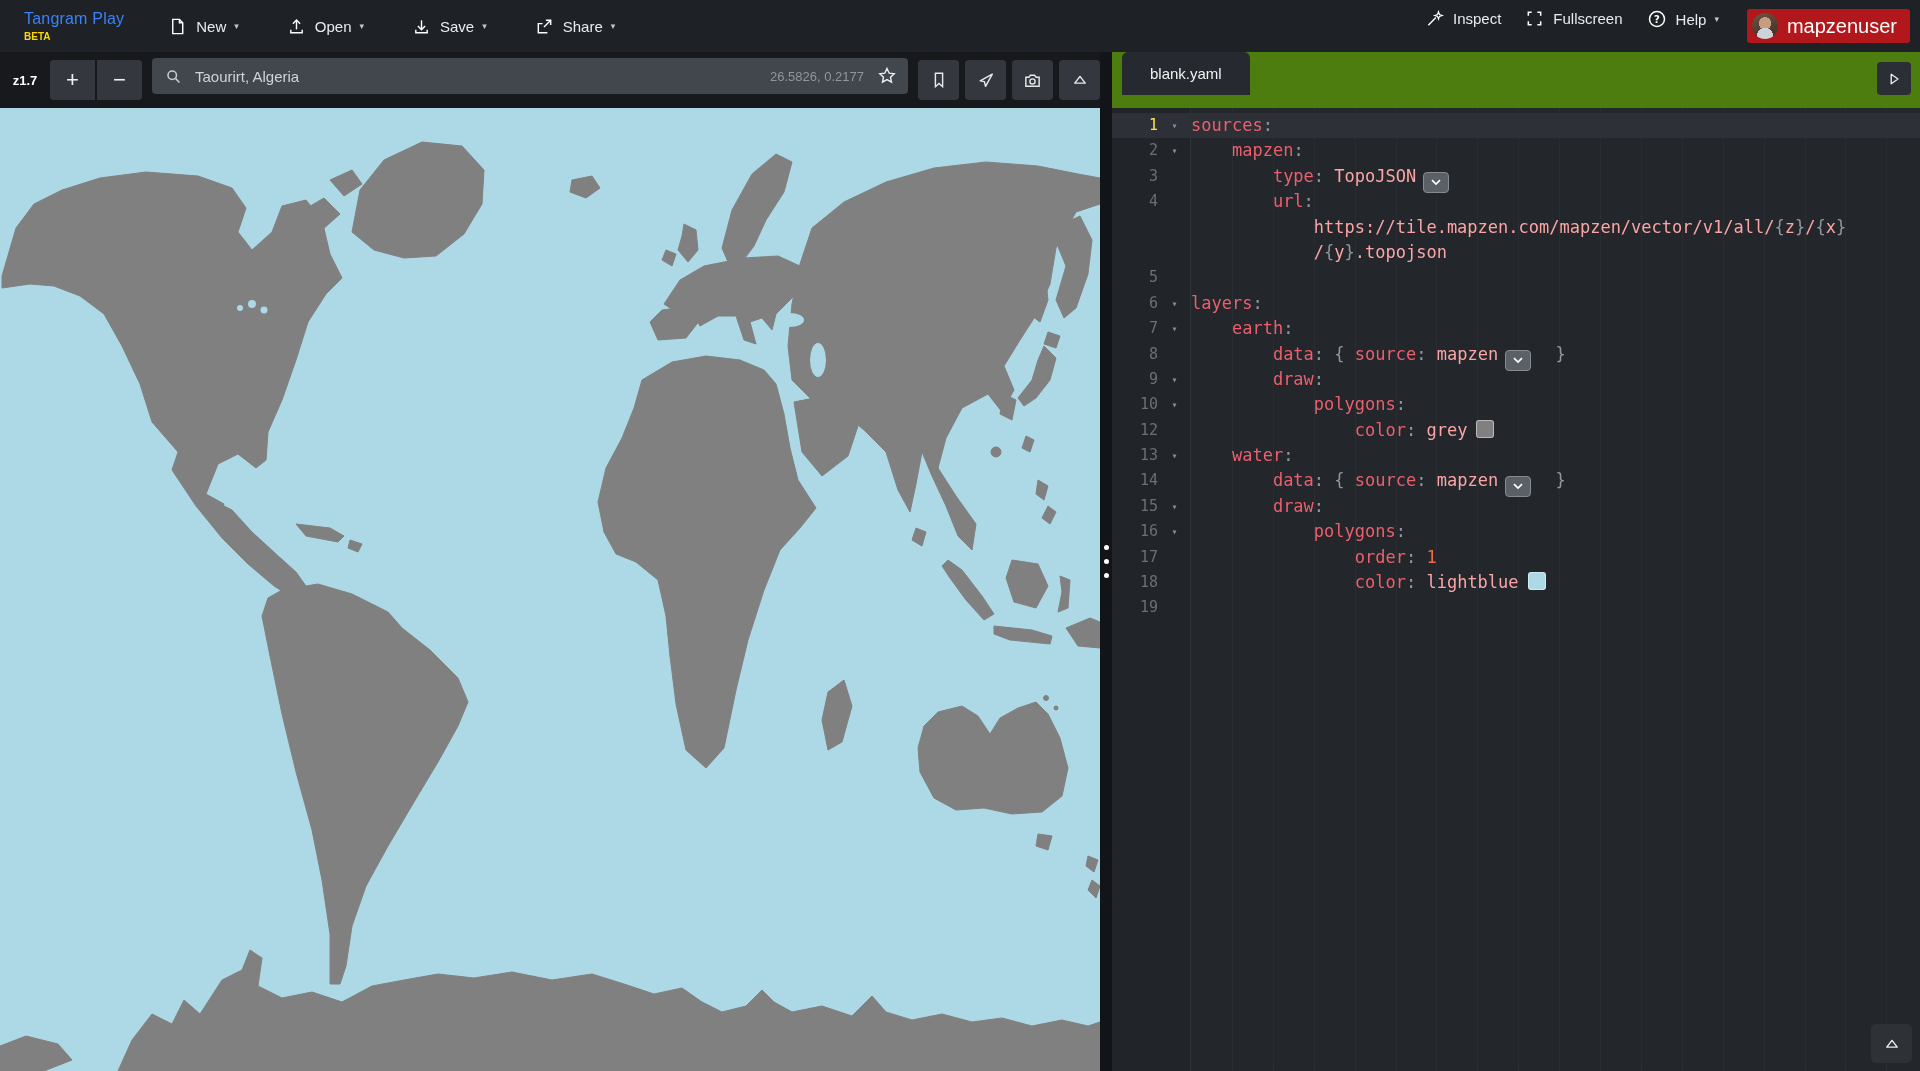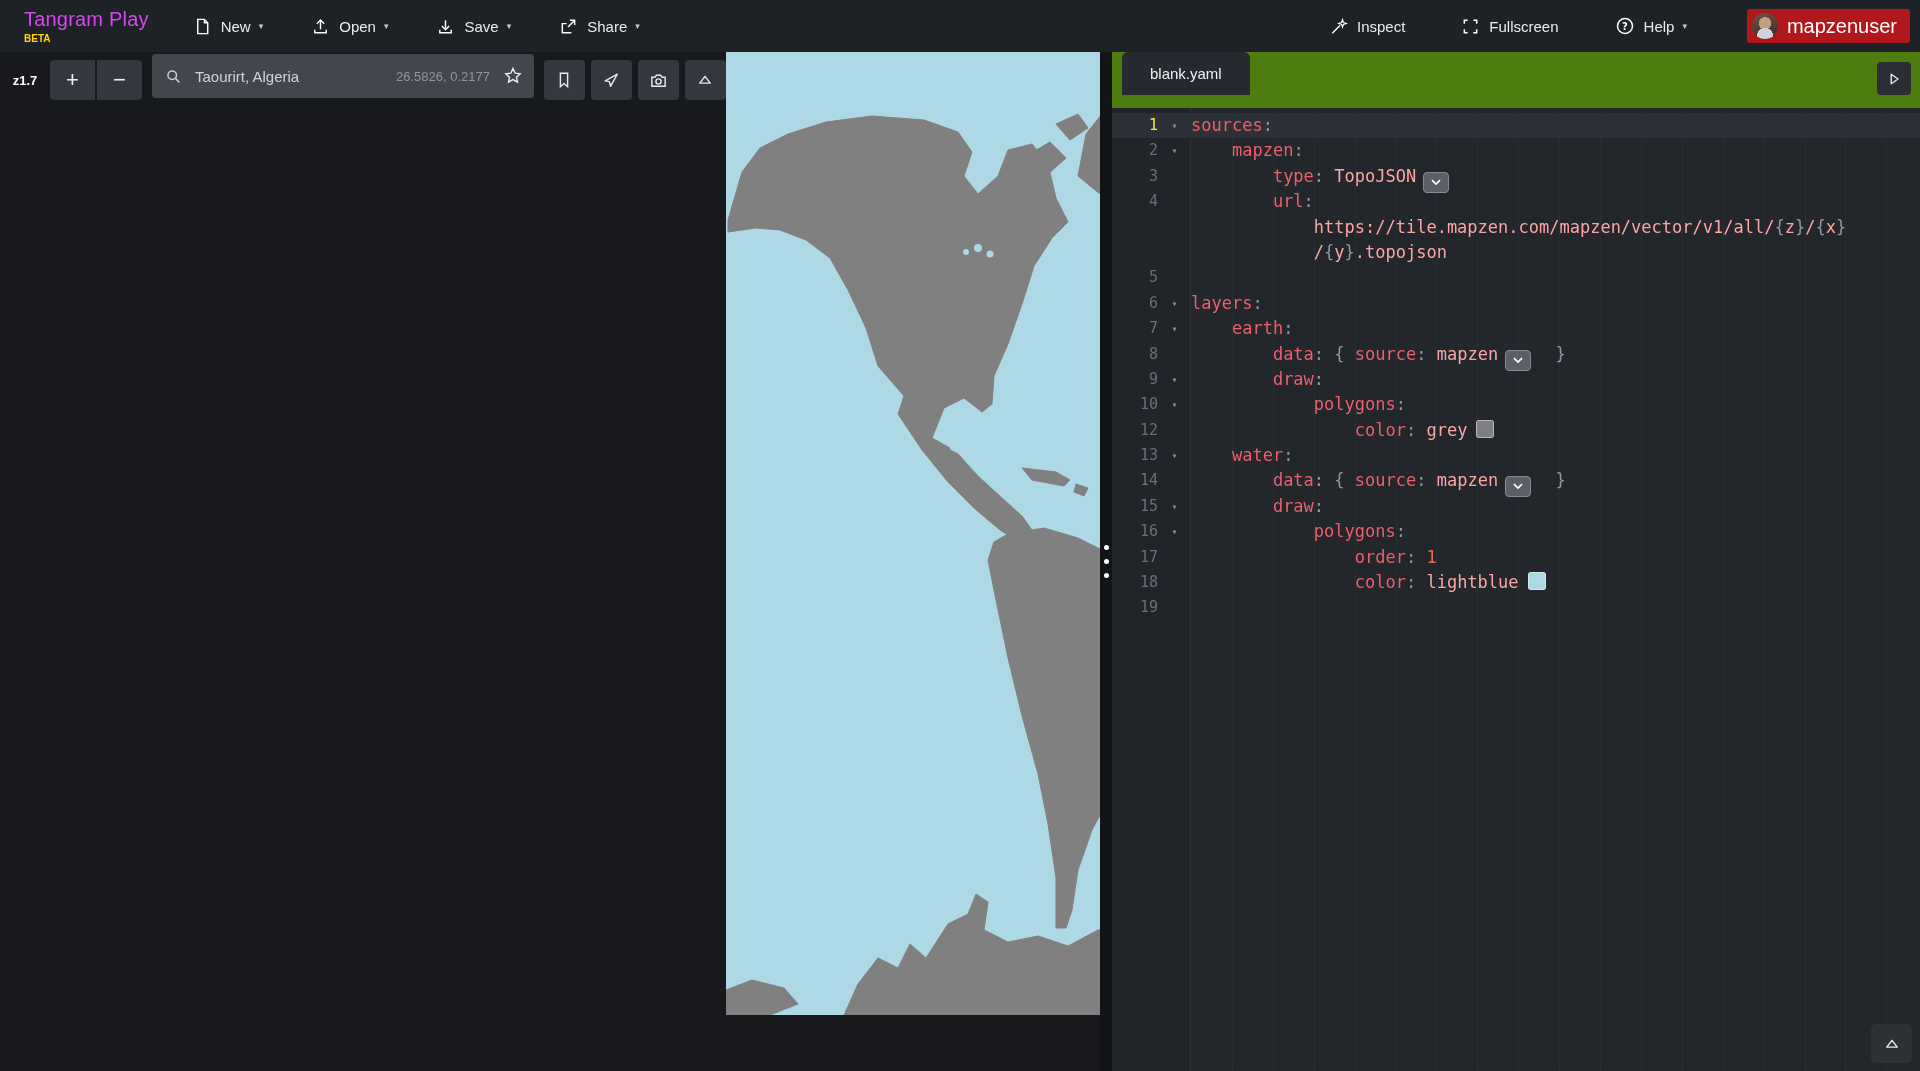--- a/index.html
+++ b/index.html
@@ -1,43 +1,43 @@
 <!DOCTYPE html>
 <html><head>
 <meta charset="utf-8">
 <style>
   html,body{margin:0;padding:0}
   body{width:1920px;height:1071px;overflow:hidden;background:#17191d;font-family:"Liberation Sans",sans-serif;-webkit-font-smoothing:antialiased}
   svg{display:block}
   
   .menubar{height:52px;background:#1e2126;display:flex;align-items:center;padding:0 10px 0 24px;box-sizing:border-box}
   .brand{display:flex;flex-direction:column;justify-content:center;margin-right:44px}
-  .brand-title{font-size:20px;color:#d946ef;letter-spacing:.2px;line-height:1.1}
+  .brand-title{font-size:16px;color:#3b82f6;letter-spacing:.2px;line-height:1.1}
   .brand-beta{font-size:10px;font-weight:bold;color:#ffd702;line-height:1;margin-top:4px}
   .menu{display:flex;align-items:center;gap:9px;color:#e9ebed;font-size:15px;margin-right:48px;cursor:pointer}
   .caret{font-size:9px;color:#c3c7cc;margin-left:-1px}
-  .mb-right{margin-left:auto;display:flex;align-items:center;gap:56px}
+  .mb-right{margin-left:auto;display:flex;align-items:flex-start;gap:24px}
   .mb-item{display:flex;align-items:center;gap:9px;color:#e9ebed;font-size:15px;cursor:pointer}
   .user-chip{background:#b2171c;border-radius:3px;display:flex;align-items:center;gap:9px;padding:4px 13px 4px 5px;margin-left:4px;cursor:pointer}
   .avatar{width:26px;height:26px;border-radius:50%;flex:none;
     background:
       radial-gradient(circle at 50% 88%, #cdd3d8 0 30%, rgba(0,0,0,0) 31%),
       radial-gradient(circle at 50% 40%, #c79d82 0 30%, rgba(0,0,0,0) 31%),
       linear-gradient(160deg,#6e5443,#3c2d24);}
   .user-name{color:#ffffff;font-size:20px}
   
   .workspace{display:flex;height:1019px}
-  .map-pane{width:1100px;flex:none;display:flex;background:#17191d}
+  .map-pane{width:1100px;flex:none;display:flex;flex-direction:column;background:#17191d}
   .map-toolbar{height:56px;flex:none;display:flex;align-items:center}
   .zoom-ind{width:50px;text-align:center;color:#ffffff;font-weight:bold;font-size:13px;flex:none}
   .zoom-btns{display:flex;gap:2px;flex:none}
   .zbtn{width:45px;height:40px;background:#34383e;color:#edeff1;font-size:22px;display:flex;align-items:center;justify-content:center;border:none;cursor:pointer;padding:0}
   .zbtn.plus{border-radius:4px 0 0 4px}
   .zbtn.minus{border-radius:0 4px 4px 0}
-  .searchbar{flex:1;height:44px;background:#42464d;border-radius:4px;margin:0 4px 8px 10px;display:flex;align-items:center;min-width:0}
+  .searchbar{flex:1;height:36px;background:#42464d;border-radius:4px;margin:0 4px 8px 10px;display:flex;align-items:center;min-width:0}
   .search-icon{margin:0 11px 0 13px;flex:none}
   .search-input{background:transparent;border:none;outline:none;color:#d0d4d8;font-size:15px;font-family:"Liberation Sans",sans-serif;flex:1;min-width:0}
   .coords{color:#90969c;font-size:13px;margin-right:13px;flex:none}
   .star-btn{margin-right:11px;flex:none;background:none;border:none;padding:0;cursor:pointer;display:flex}
   .abtn{width:41px;height:40px;background:#34383e;border-radius:4px;display:flex;align-items:center;justify-content:center;margin-left:6px;flex:none;border:none;cursor:pointer;padding:0}
   .map-canvas{flex:1;position:relative;overflow:hidden}
   
   .divider{width:12px;flex:none;background:#121417;display:flex;flex-direction:column;align-items:center;justify-content:center;gap:9px;cursor:col-resize}
   .divider .dot{width:5px;height:5px;border-radius:50%;background:#ffffff}
   

